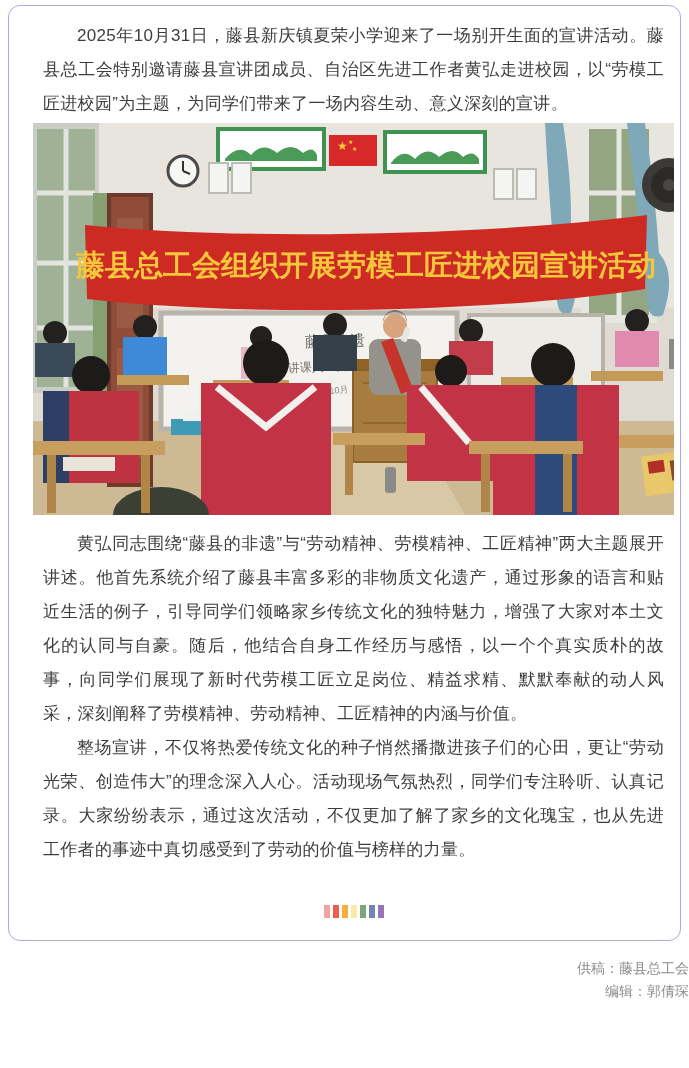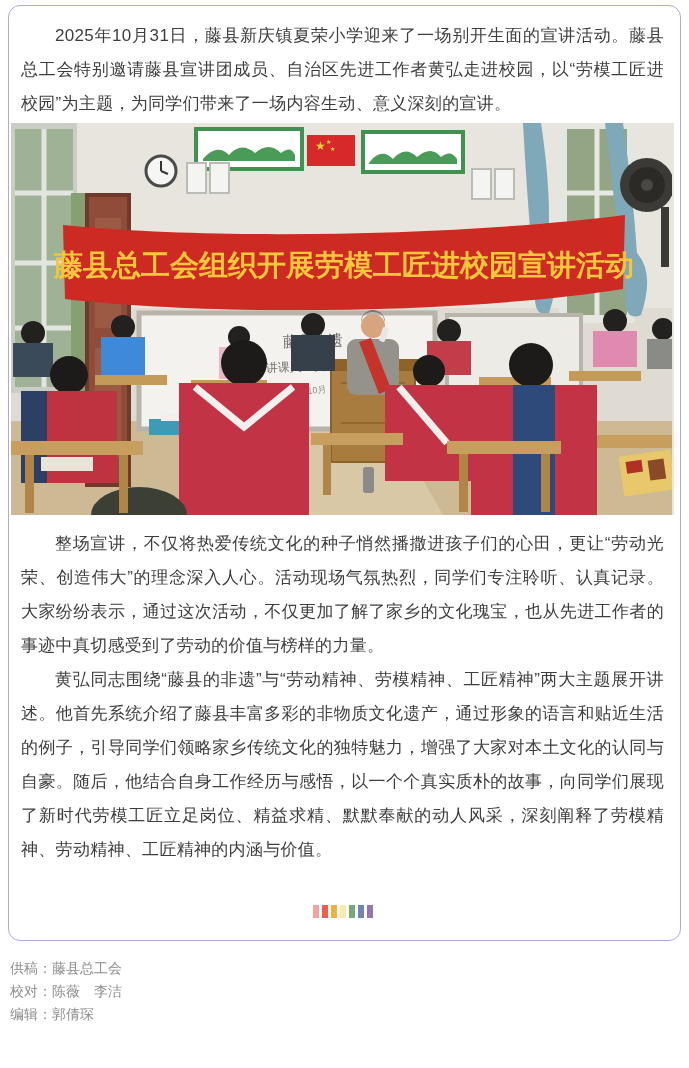--- a/index.html
+++ b/index.html
@@ -6,21 +6,21 @@
   html,body { margin:0; padding:0; }
   body {
     width: 689px; height: 1068px; overflow: hidden;
     background: #ffffff;
     font-family: "Liberation Sans", "DejaVu Sans", sans-serif;
   }
   .article-card {
     margin: 5px 8px 0 8px;
     border: 1px solid #b5a6dc;
     border-radius: 12px;
-    padding: 13px 6px 22px 2px;
+    padding: 13px 6px 22px 24px;
     background: #ffffff;
   }
   .para {
     margin: 0 10px;
     font-size: 17px;
     line-height: 34px;
     color: #3d3d3d;
     text-align: justify;
     text-indent: 2em;
     letter-spacing: 0.3px;
@@ -44,21 +44,21 @@
     width: 6px; height: 13px;
     display: inline-block;
     background: #ccc;
   }
   .credits {
     margin: 16px 0 0 10px;
     font-size: 14px;
     line-height: 23px;
     color: #8c8c8c;
   }
-  .credits .credit-line { white-space: pre; }
+  .credits .credit-line { white-space: pre; text-align: right; }
 </style>
 </head>
 <body>
 
 <div class="article-card">
 
   <p class="para">2025年10月31日，藤县新庆镇夏荣小学迎来了一场别开生面的宣讲活动。藤县总工会特别邀请藤县宣讲团成员、自治区先进工作者黄弘走进校园，以“劳模工匠进校园”为主题，为同学们带来了一场内容生动、意义深刻的宣讲。</p>
 
   <div class="photo-wrap">
     <svg viewBox="0 0 661 392" width="661" height="392" preserveAspectRatio="none">
@@ -217,32 +217,31 @@
         <rect x="586" y="312" width="75" height="13" fill="#c79e5e"></rect>
         <g transform="rotate(-8 636 348)">
           <rect x="610" y="330" width="52" height="40" fill="#e8c86a"></rect>
           <rect x="616" y="336" width="16" height="12" fill="#b03028"></rect>
           <rect x="638" y="338" width="16" height="20" fill="#8a4a28"></rect>
         </g>
       </g>
     </svg>
   </div>
 
+  <p class="para">黄弘同志围绕“藤县的非遗”与“劳动精神、劳模精神、工匠精神”两大主题展开讲述。他首先系统介绍了藤县丰富多彩的非物质文化遗产，通过形象的语言和贴近生活的例子，引导同学们领略家乡传统文化的独特魅力，增强了大家对本土文化的认同与自豪。随后，他结合自身工作经历与感悟，以一个个真实质朴的故事，向同学们展现了新时代劳模工匠立足岗位、精益求精、默默奉献的动人风采，深刻阐释了劳模精神、劳动精神、工匠精神的内涵与价值。</p>
   <p class="para">整场宣讲，不仅将热爱传统文化的种子悄然播撒进孩子们的心田，更让“劳动光荣、创造伟大”的理念深入人心。活动现场气氛热烈，同学们专注聆听、认真记录。大家纷纷表示，通过这次活动，不仅更加了解了家乡的文化瑰宝，也从先进工作者的事迹中真切感受到了劳动的价值与榜样的力量。</p>
-  <p class="para">黄弘同志围绕“藤县的非遗”与“劳动精神、劳模精神、工匠精神”两大主题展开讲述。他首先系统介绍了藤县丰富多彩的非物质文化遗产，通过形象的语言和贴近生活的例子，引导同学们领略家乡传统文化的独特魅力，增强了大家对本土文化的认同与自豪。随后，他结合自身工作经历与感悟，以一个个真实质朴的故事，向同学们展现了新时代劳模工匠立足岗位、精益求精、默默奉献的动人风采，深刻阐释了劳模精神、劳动精神、工匠精神的内涵与价值。</p>
 
   <div class="divider">
     <span class="blk" style="background: rgb(242, 163, 160);"></span>
     <span class="blk" style="background: rgb(242, 92, 79);"></span>
     <span class="blk" style="background: rgb(245, 173, 60);"></span>
     <span class="blk" style="background: rgb(249, 233, 171);"></span>
     <span class="blk" style="background: rgb(116, 169, 122);"></span>
     <span class="blk" style="background: rgb(115, 131, 178);"></span>
     <span class="blk" style="background: rgb(149, 119, 179);"></span>
   </div>
 
 </div>
 
 <div class="credits">
   <div class="credit-line">供稿：藤县总工会</div>
-  <div class="credit-line">校对：陈薇　李洁</div>
   <div class="credit-line">编辑：郭倩琛</div>
 </div>
 
 </body></html>

